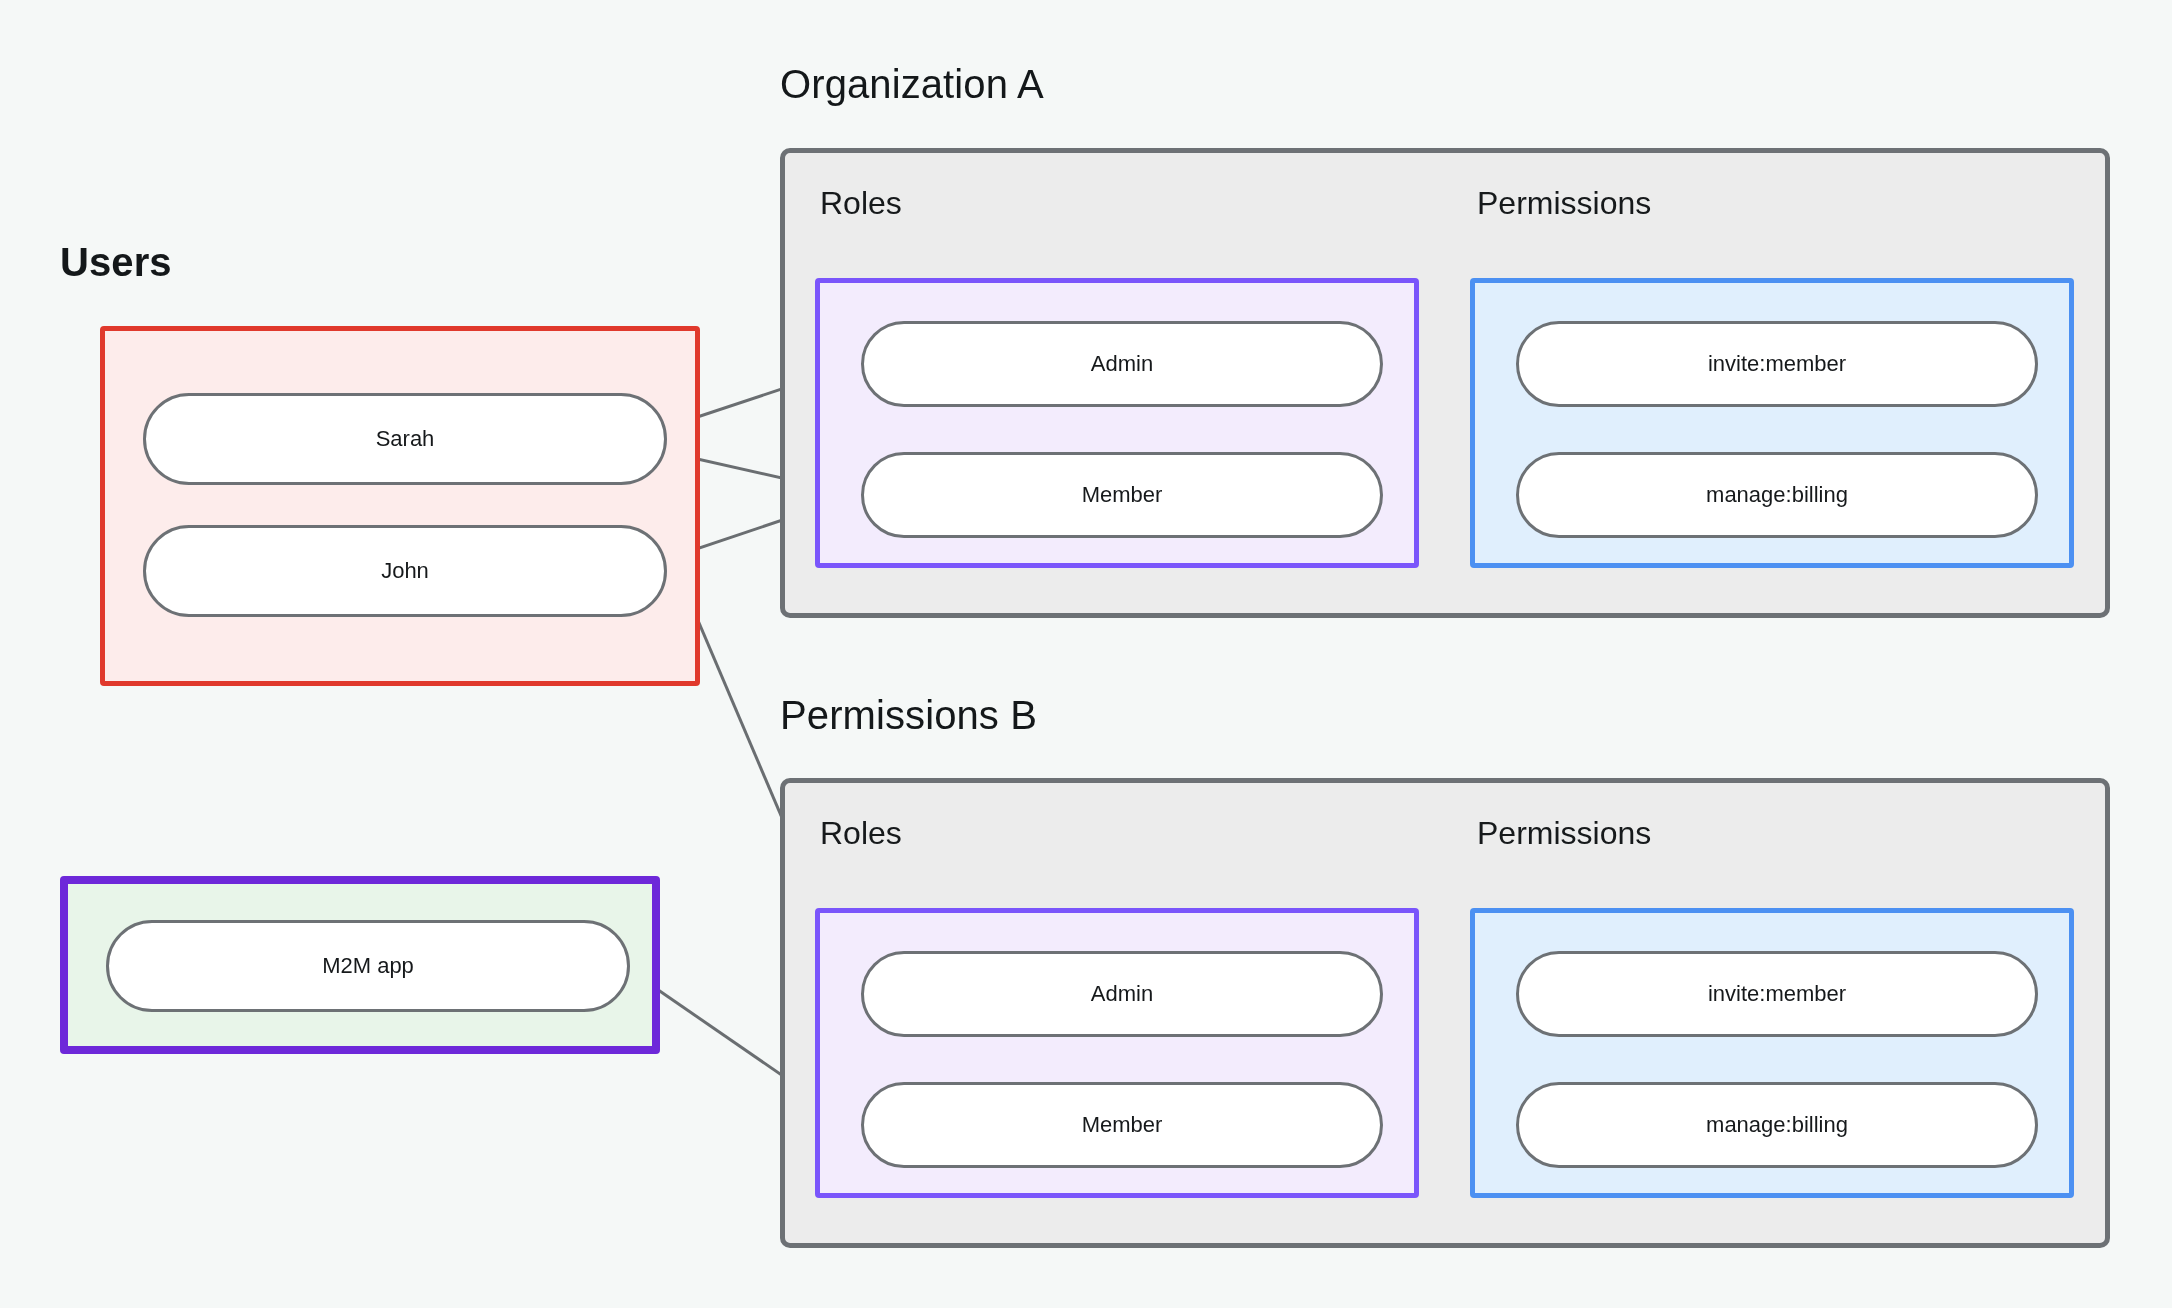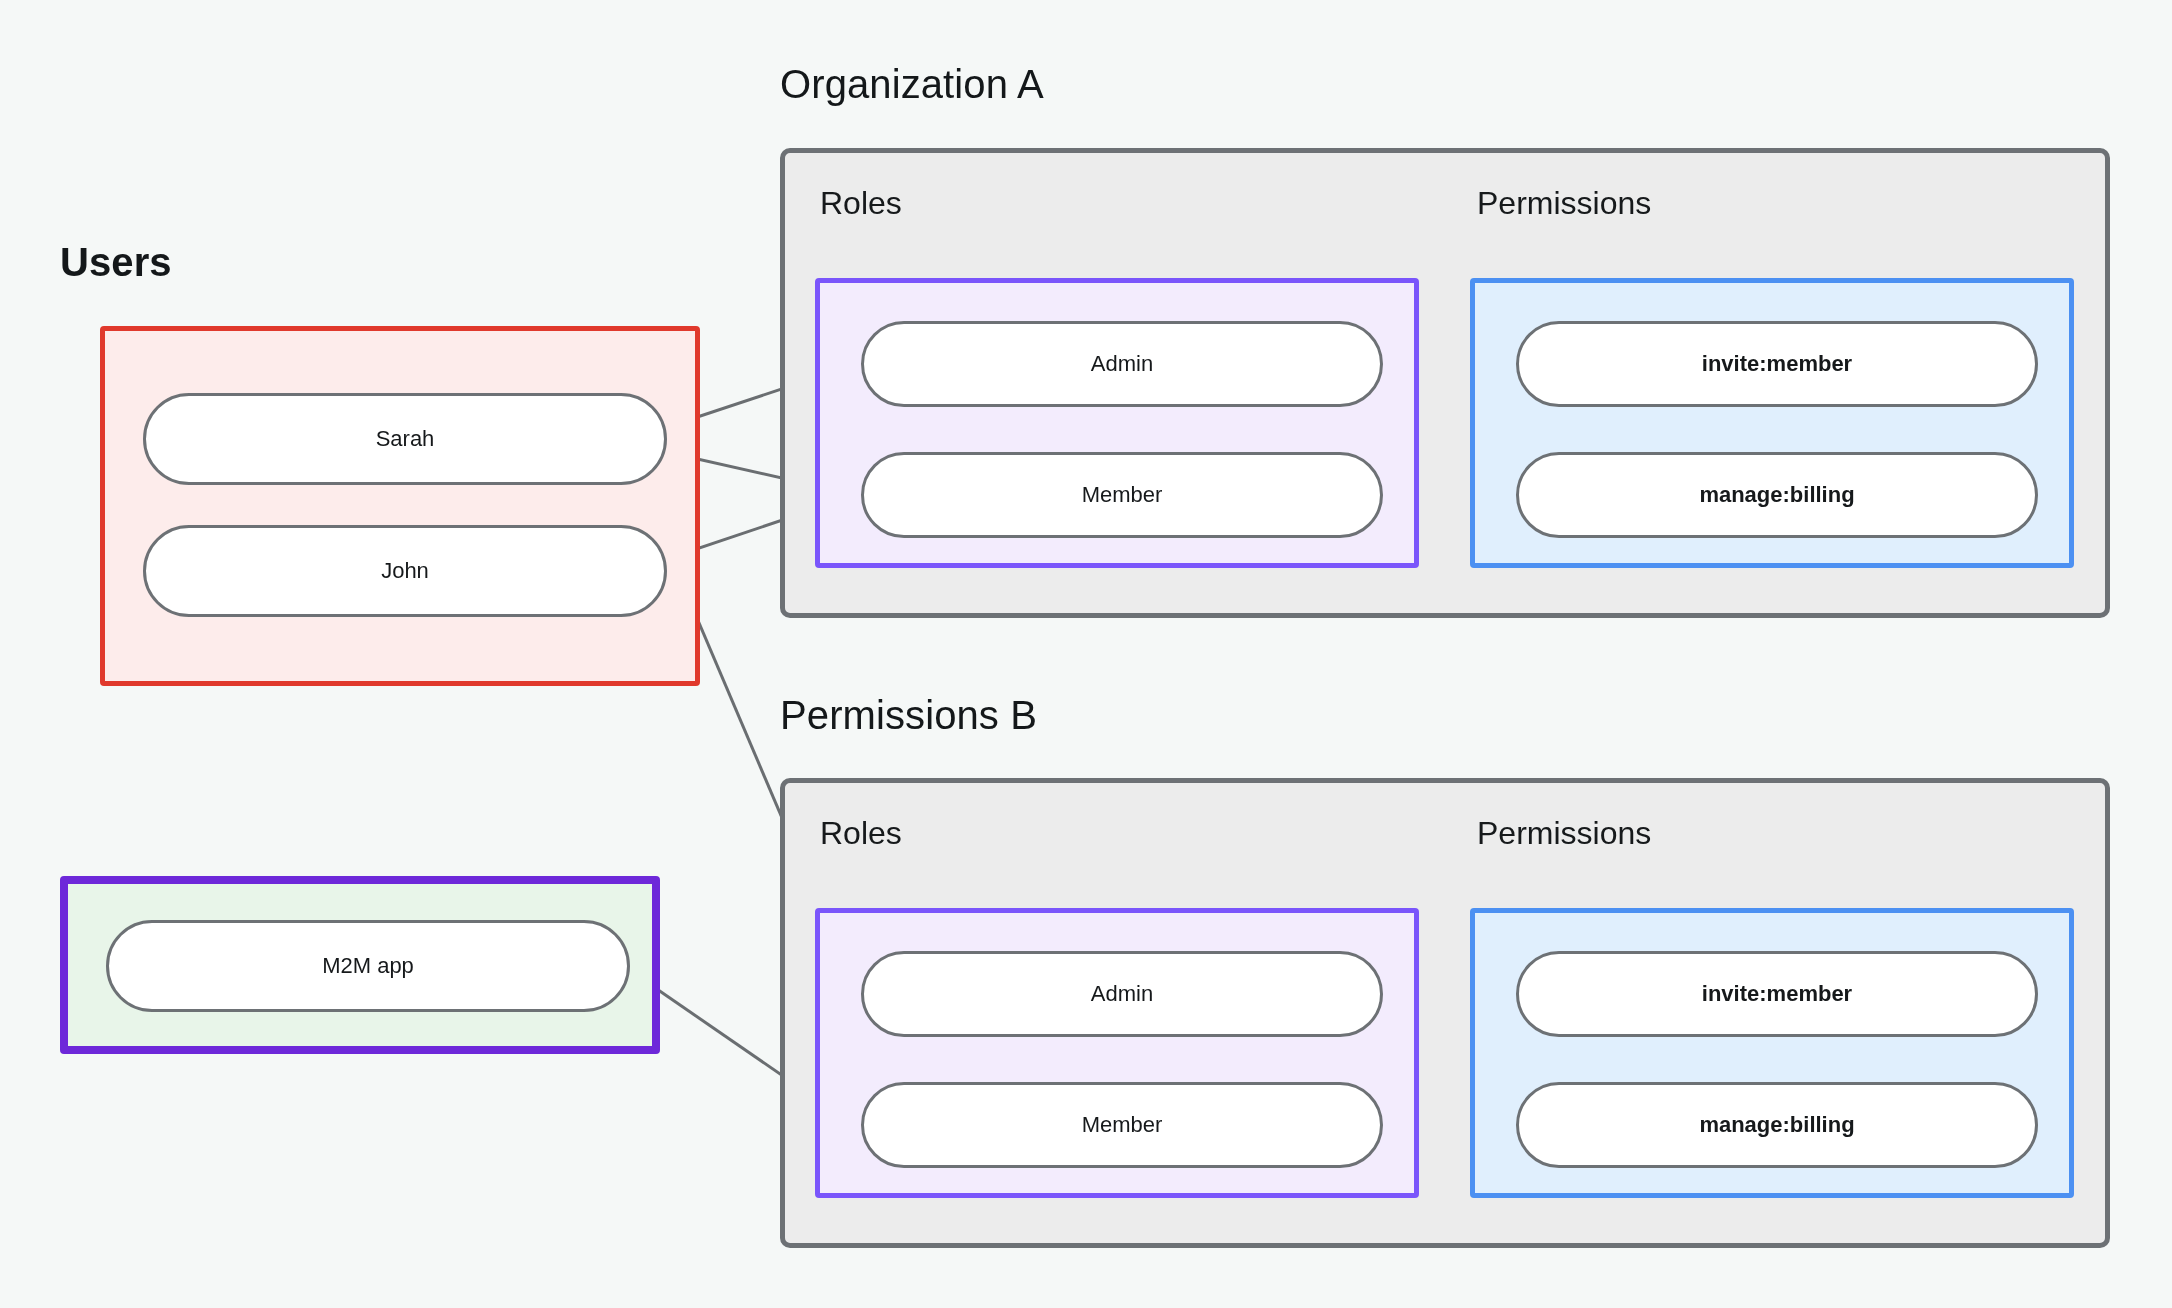--- a/index.html
+++ b/index.html
@@ -30,21 +30,21 @@
   
   .group {
     position: absolute;
     box-sizing: border-box;
     border-radius: 4px;
   }
   .group.users       { border: 5px solid #e0392c; background: #fdeceb; }
   .group.m2m         { border: 8px solid #6d28d9; background: #e8f5e9; }
   .group.org         { border: 5px solid #6d7175; background: #ececec; border-radius: 10px; }
   .group.roles       { border: 5px solid #7a55fb; background: #f3ecfd; }
-  .group.perms       { border: 5px solid #4c90f2; background: #e0effd; font-weight: bold; }
+  .group.perms       { border: 5px solid #4c90f2; background: #e0effd; }
 
   
   .subcaption {
     position: absolute;
     font-size: 32px;
     font-weight: 400;
     color: #16191b;
     white-space: nowrap;
   }
 

